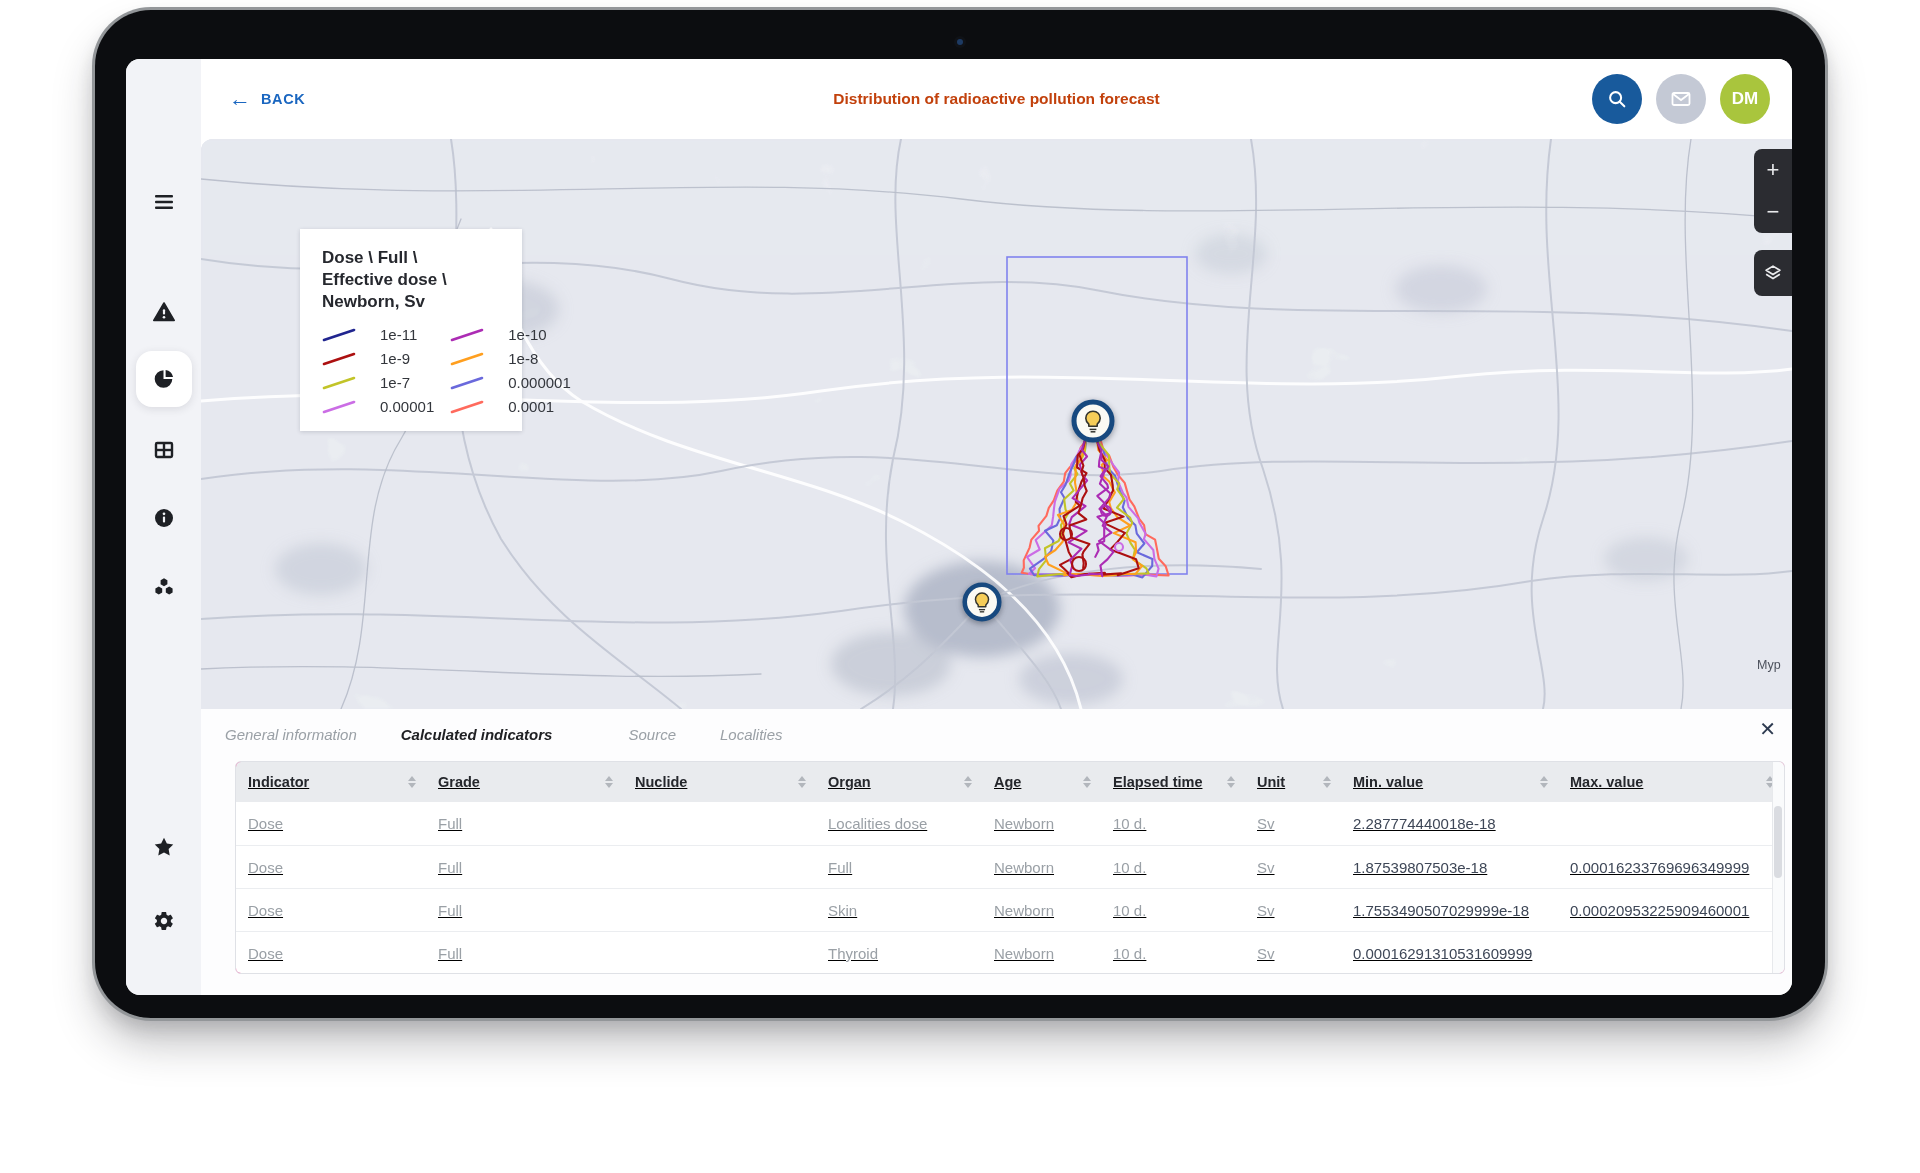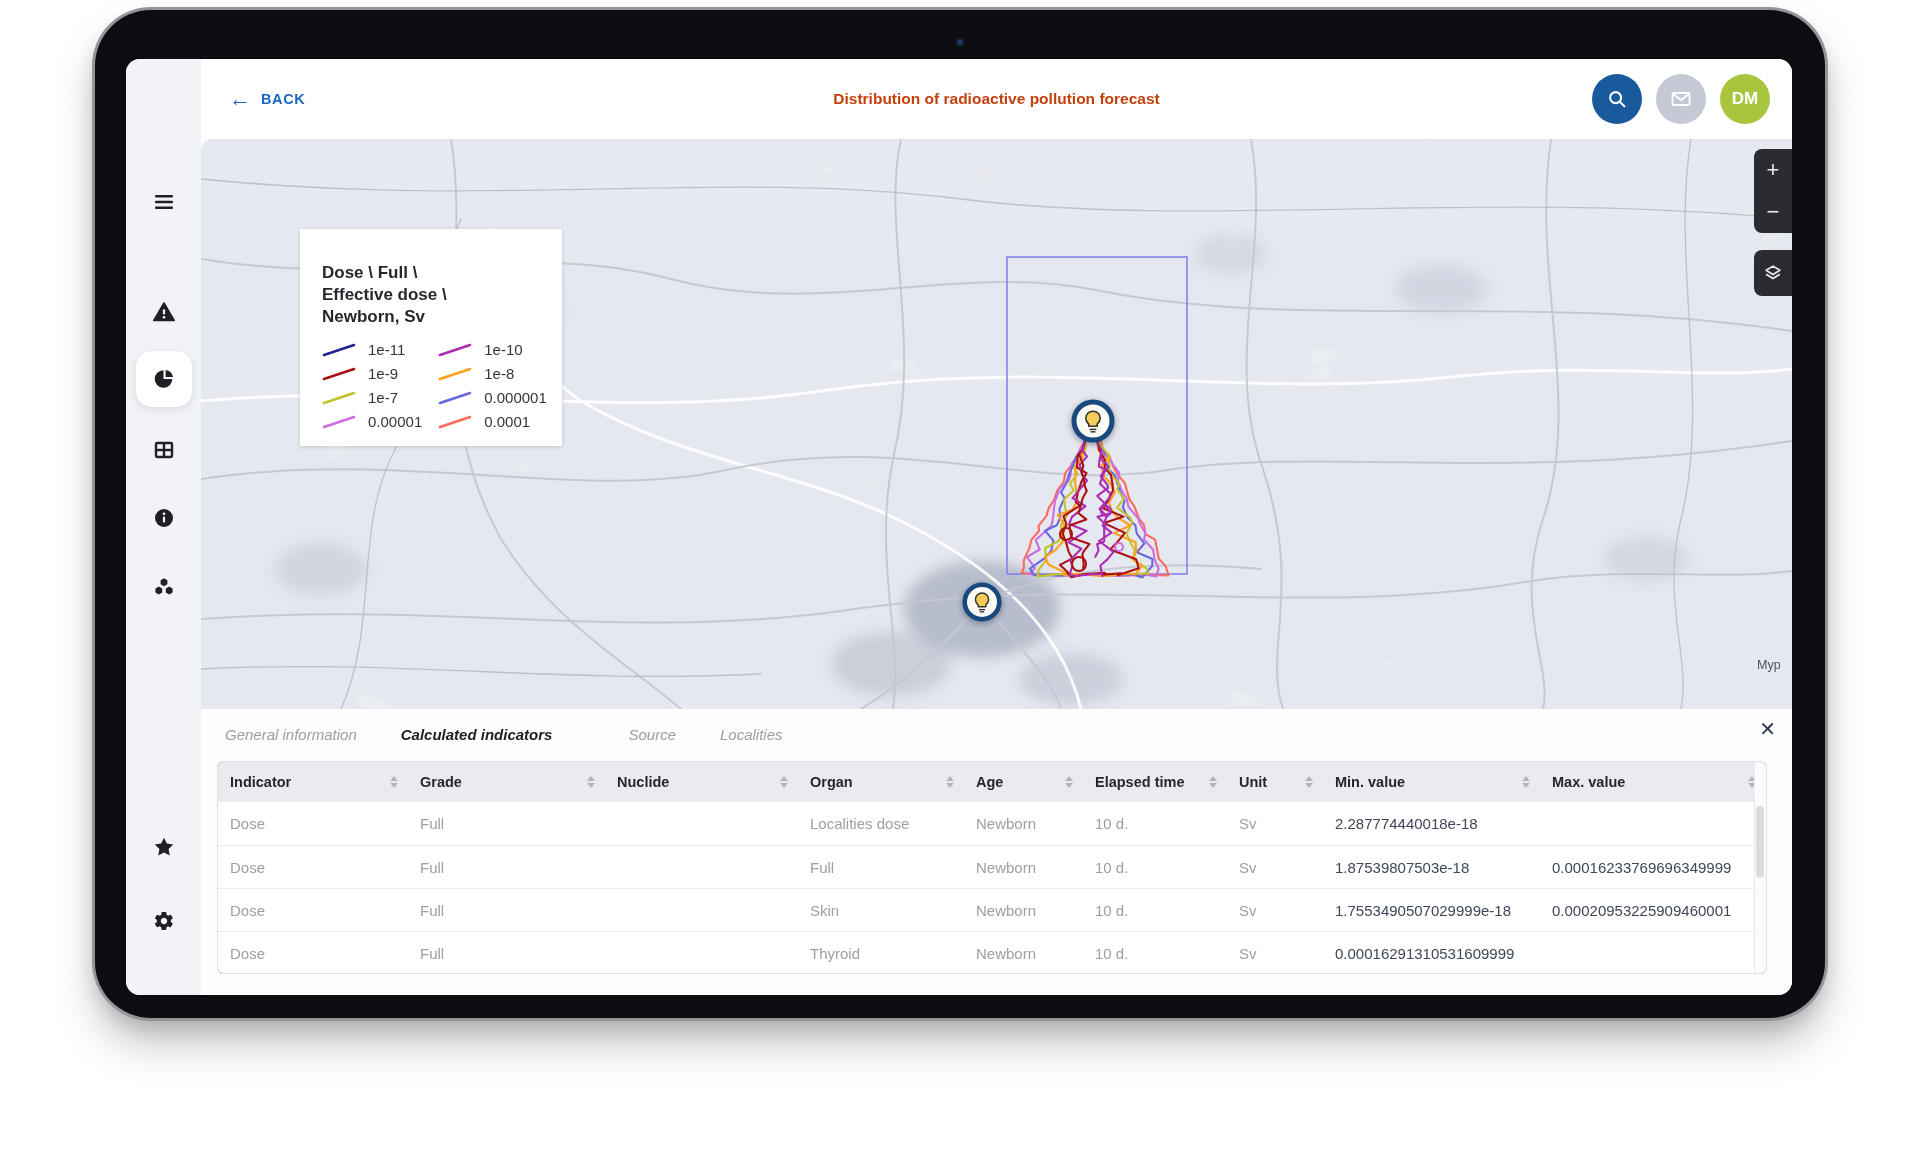--- a/index.html
+++ b/index.html
@@ -45,26 +45,26 @@
     display:flex; align-items:center; justify-content:center; font-family:inherit; }
   .circ.search { background:#185a9c; }
   .circ.mail { background:#c4c9d5; }
   .circ.avatar { background:#a9c53d; color:#fff; font-size:17px; font-weight:bold; }
 
   
   .map { position:absolute; left:75px; top:80px; width:1591px; height:570px;
     background:#e2e5ed; overflow:hidden; border-radius:12px 0 0 0; }
   .map-svg { position:absolute; left:0; top:0; }
 
-  .legend { position:absolute; left:99px; top:90px; width:262px; background:#ffffff;
-    padding:33px 20px 16px 22px; z-index:10; box-shadow:0 1px 4px rgba(40,45,60,.18); }
+  .legend { position:absolute; left:99px; top:90px; width:222px; background:#ffffff;
+    padding:18px 20px 16px 22px; z-index:10; box-shadow:0 1px 4px rgba(40,45,60,.18); }
   .legend-title { font-size:17px; font-weight:bold; color:#26282e; line-height:1.28; }
   .legend-grid { margin-top:14px; display:grid; grid-template-columns:auto auto;
     column-gap:16px; row-gap:7px; }
-  .legend-item { display:flex; align-items:center; gap:12px; }
+  .legend-item { display:flex; align-items:center; gap:24px; }
   .legend-item span { font-size:15px; color:#33363c; white-space:nowrap; }
 
   .marker { position:absolute; z-index:12; filter:drop-shadow(0 2px 3px rgba(30,35,50,.45)); }
 
   .zoomctl { position:absolute; right:0; top:10px; width:38px; height:84px;
     background:#2b2c31; border-radius:8px 0 0 8px; z-index:15;
     display:flex; flex-direction:column; }
   .zoomctl button { flex:1; background:none; border:none; color:#e9eaec; font-size:22px;
     cursor:pointer; font-family:inherit; line-height:1; }
   .layers-btn { position:absolute; right:0; top:111px; width:38px; height:46px;
@@ -75,22 +75,22 @@
   .panel { position:absolute; left:75px; top:650px; right:0; bottom:0; background:#fdfdfe; z-index:25; }
   .tabs { position:absolute; left:24px; top:0; height:50px; display:flex; align-items:center; }
   .tab { border:none; background:none; cursor:pointer; font-family:inherit; font-size:15px;
     color:#9aa0a6; padding:0;font-style:italic; }
   .tab.active { color:#202124; font-weight:600; }
   .tab + .tab { margin-left:44px; }
   .tab:nth-child(3) { margin-left:76px; }
   .close-btn { position:absolute; right:16px; top:10px; border:none; background:none;
     cursor:pointer; font-size:20px; color:#2d3a50; line-height:1; }
 
-  .table { position:absolute; left:16px; top:52px; width:1550px; height:213px;
-    border:1px solid #dfe1e6; border-radius:6px; background:#ec4899; overflow:hidden; }
+  .table { position:absolute; left:34px; top:52px; width:1550px; height:213px;
+    border:1px solid #dfe1e6; border-radius:6px; background:#ec4899; overflow:hidden;text-decoration:underline; }
   .cols { display:grid; grid-template-columns:190px 197px 193px 166px 119px 144px 96px 217px 1fr; }
   .thead { background:#e9ebee; height:40px; }
   .th { display:flex; align-items:center; justify-content:space-between;
     padding:0 10px 0 12px; font-size:14.5px; font-weight:bold; color:#25272c; cursor:pointer; }
   .sort { display:inline-flex; flex-direction:column; gap:2px; }
   .sort i { display:block; width:0; height:0; border-left:4.5px solid transparent;
     border-right:4.5px solid transparent; }
   .sort .up { border-bottom:5px solid #b2b6bc; }
   .sort .dn { border-top:5px solid #b2b6bc; }
   .trow { height:43px; border-top:1px solid #ebedf0; cursor:pointer; background:#fff; }

